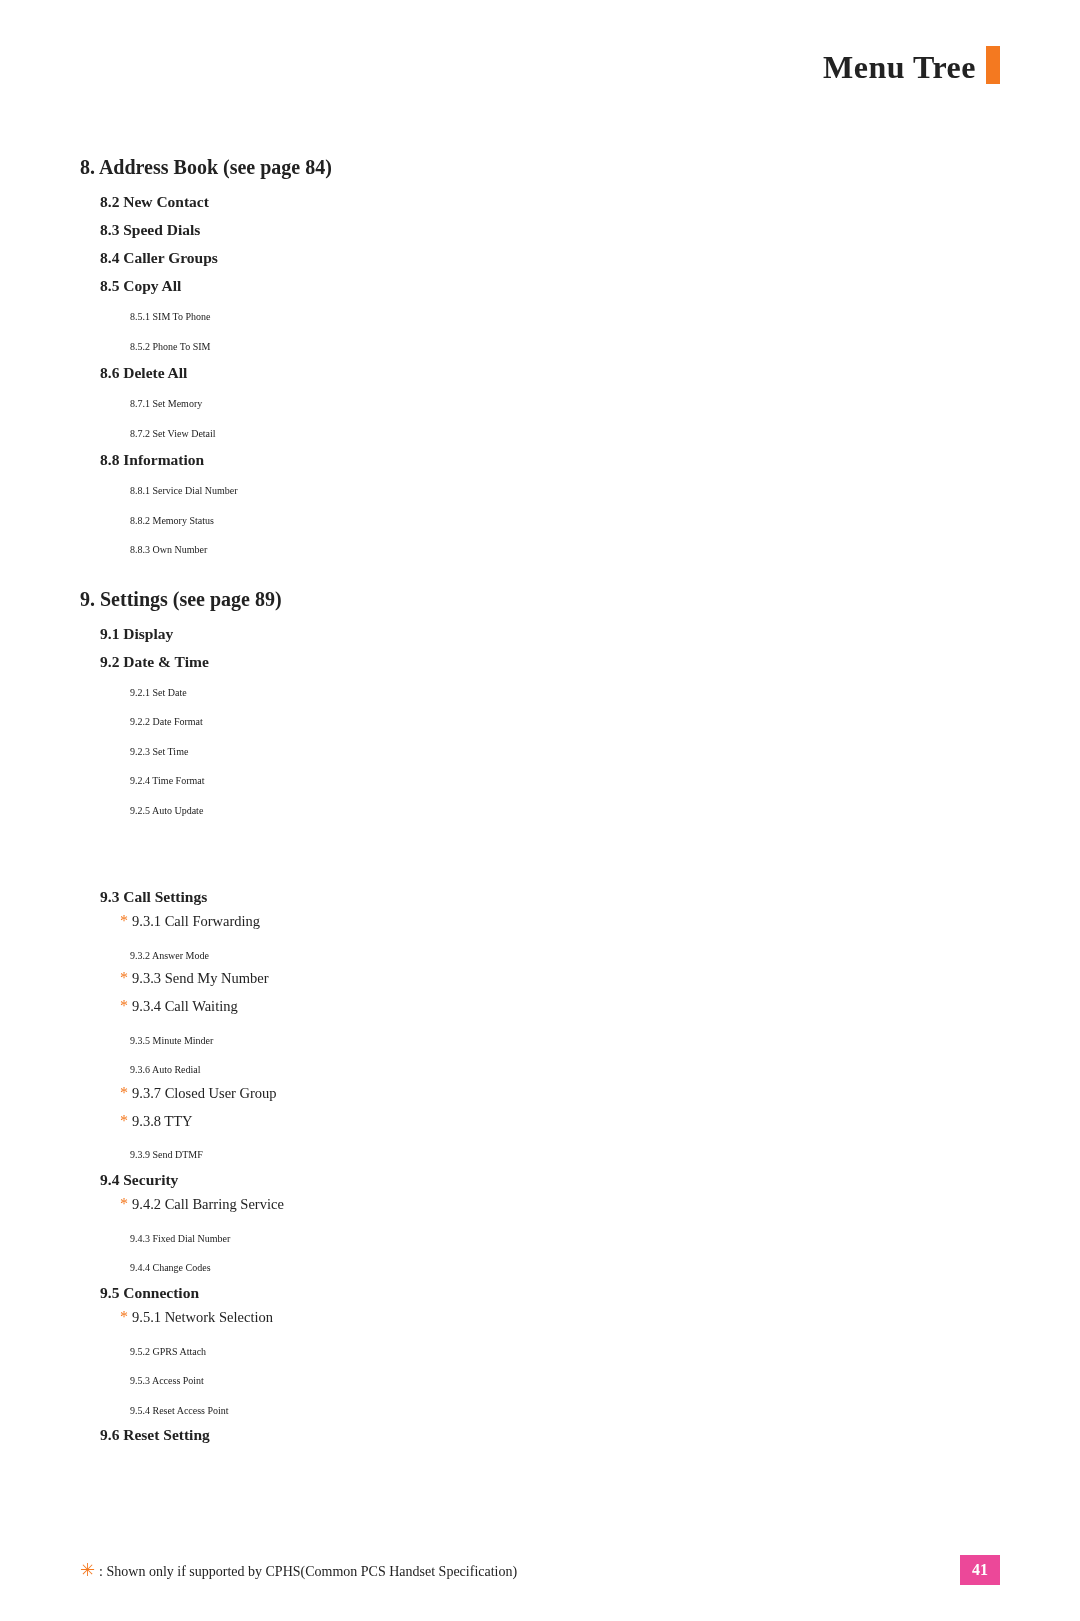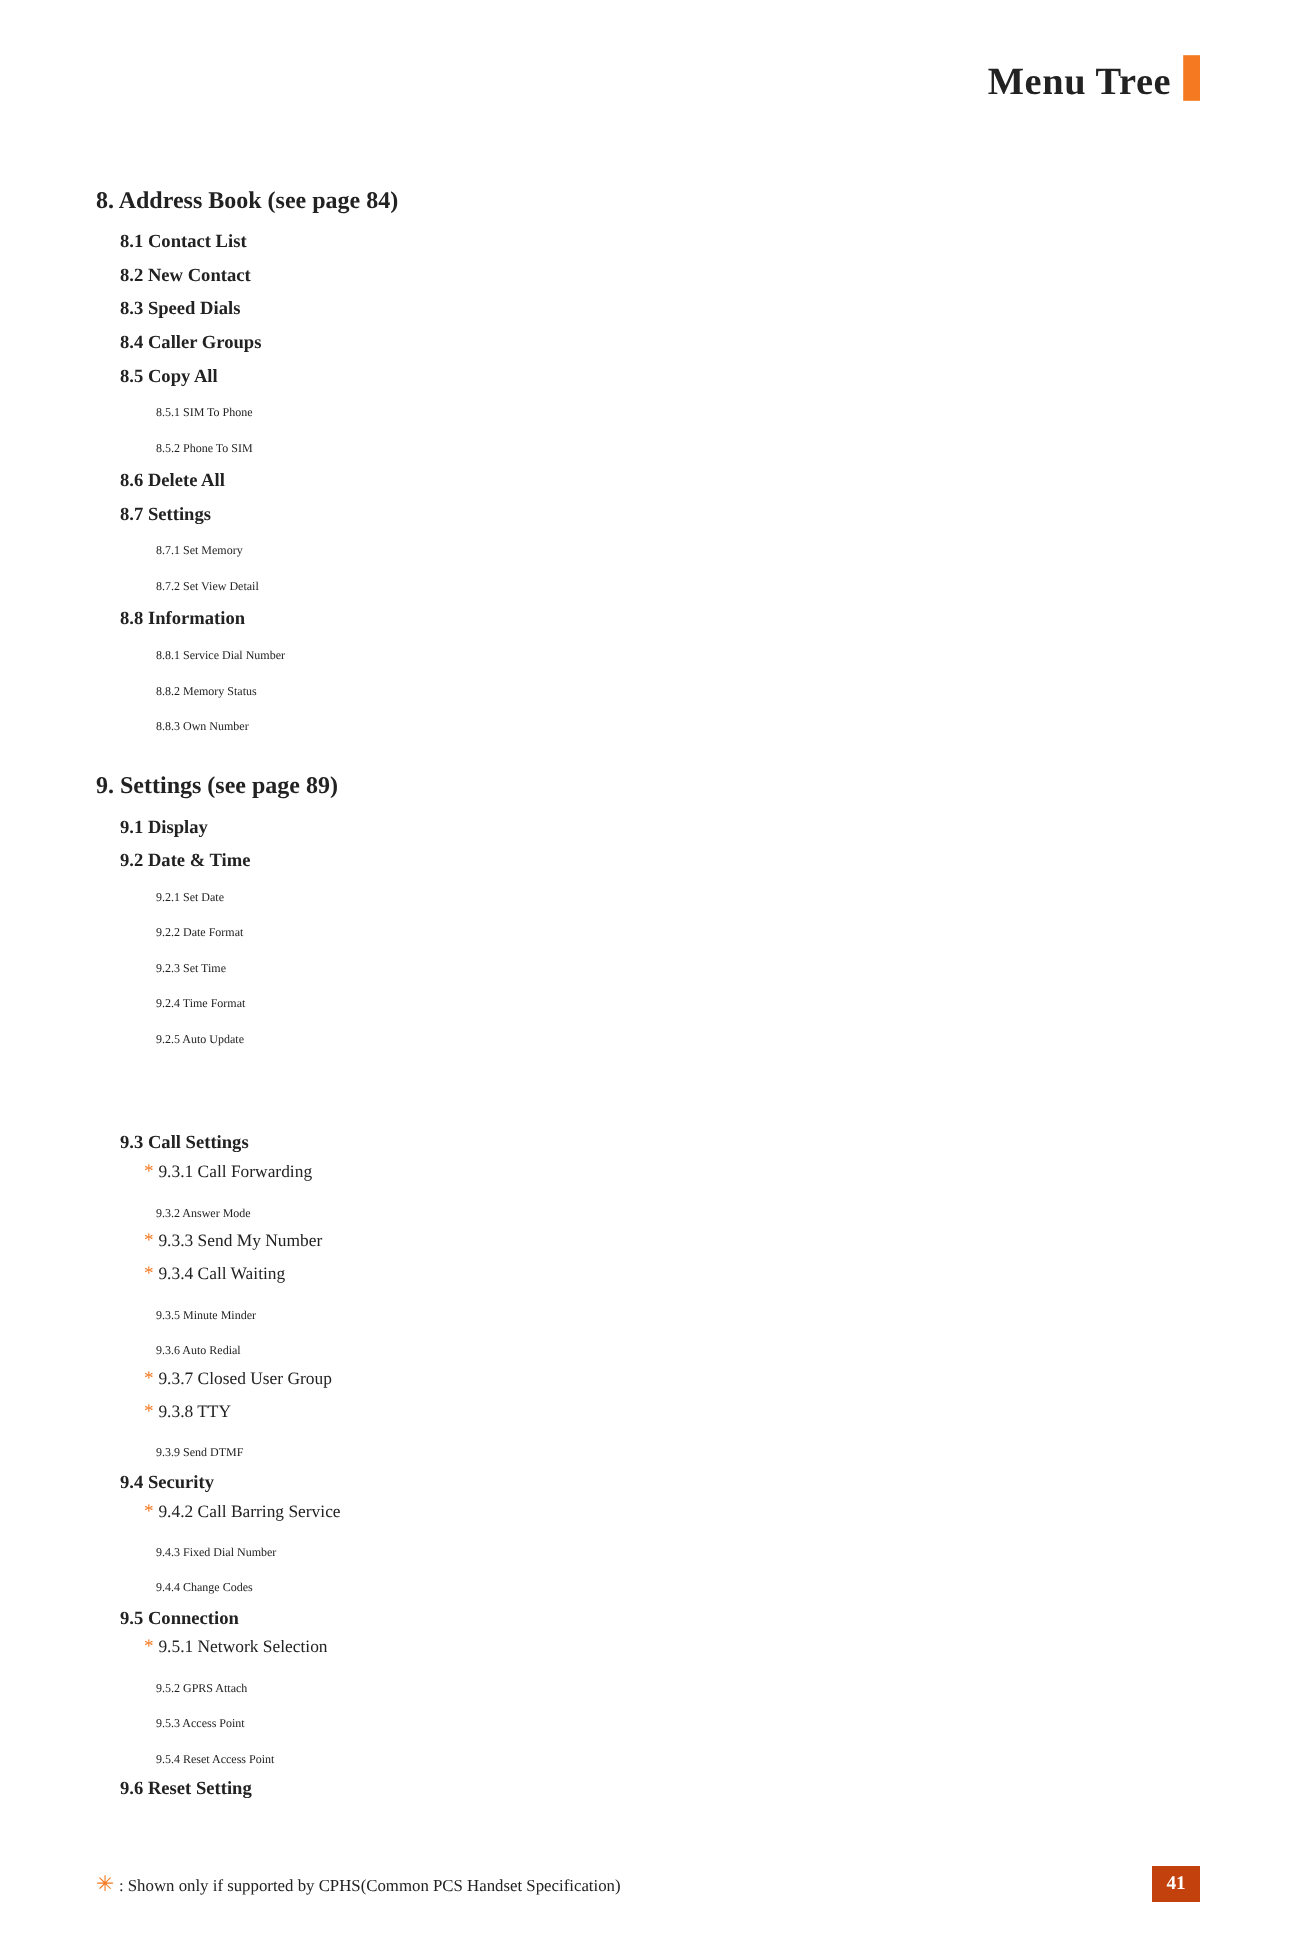--- a/index.html
+++ b/index.html
@@ -123,21 +123,21 @@
       color: #222;
     }
 
     .footer-star {
       color: #f47920;
       font-size: 18px;
       margin-right: 4px;
     }
 
     .page-number {
-      background: #c2410c;
+      background: #ec4899;
       color: #ffffff;
       font-size: 16px;
       font-weight: bold;
       padding: 6px 12px;
       min-width: 40px;
       text-align: center;
     }
   </style>
 </head>
 <body>
@@ -147,29 +147,27 @@
   <span class="orange-bar"></span>
 </div>
 
 <div class="main-content">
 
   <div class="left-column">
 
     <div>
       <div class="section-title">8.  Address Book (see page 84)</div>
 
-      <div class="subsection-title">8.1 Contact List</div>
       <div class="subsection-title">8.2 New Contact</div>
       <div class="subsection-title">8.3 Speed Dials</div>
       <div class="subsection-title">8.4 Caller Groups</div>
       <div class="subsection-title">8.5 Copy All</div>
       <div class="item">8.5.1 SIM To Phone</div>
       <div class="item">8.5.2 Phone To SIM</div>
       <div class="subsection-title">8.6 Delete All</div>
-      <div class="subsection-title">8.7 Settings</div>
       <div class="item">8.7.1 Set Memory</div>
       <div class="item">8.7.2 Set View Detail</div>
       <div class="subsection-title">8.8 Information</div>
       <div class="item">8.8.1 Service Dial Number</div>
       <div class="item">8.8.2 Memory Status</div>
       <div class="item">8.8.3 Own Number</div>
     </div>
 
     <div class="section-gap">
       <div class="section-title">9.  Settings (see page 89)</div>

